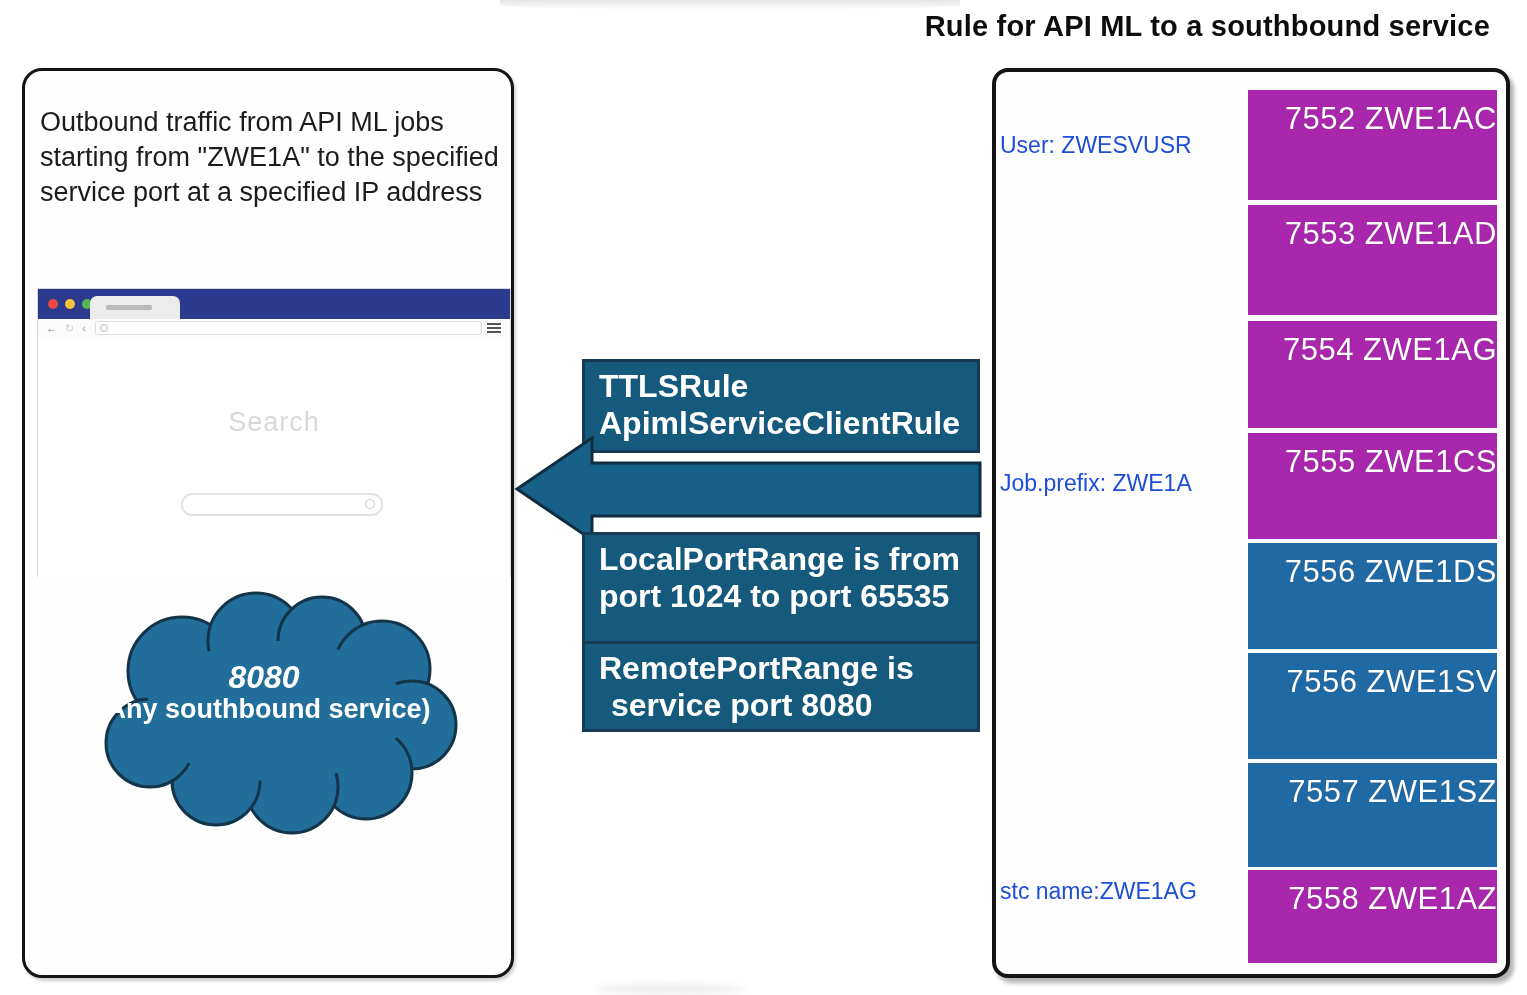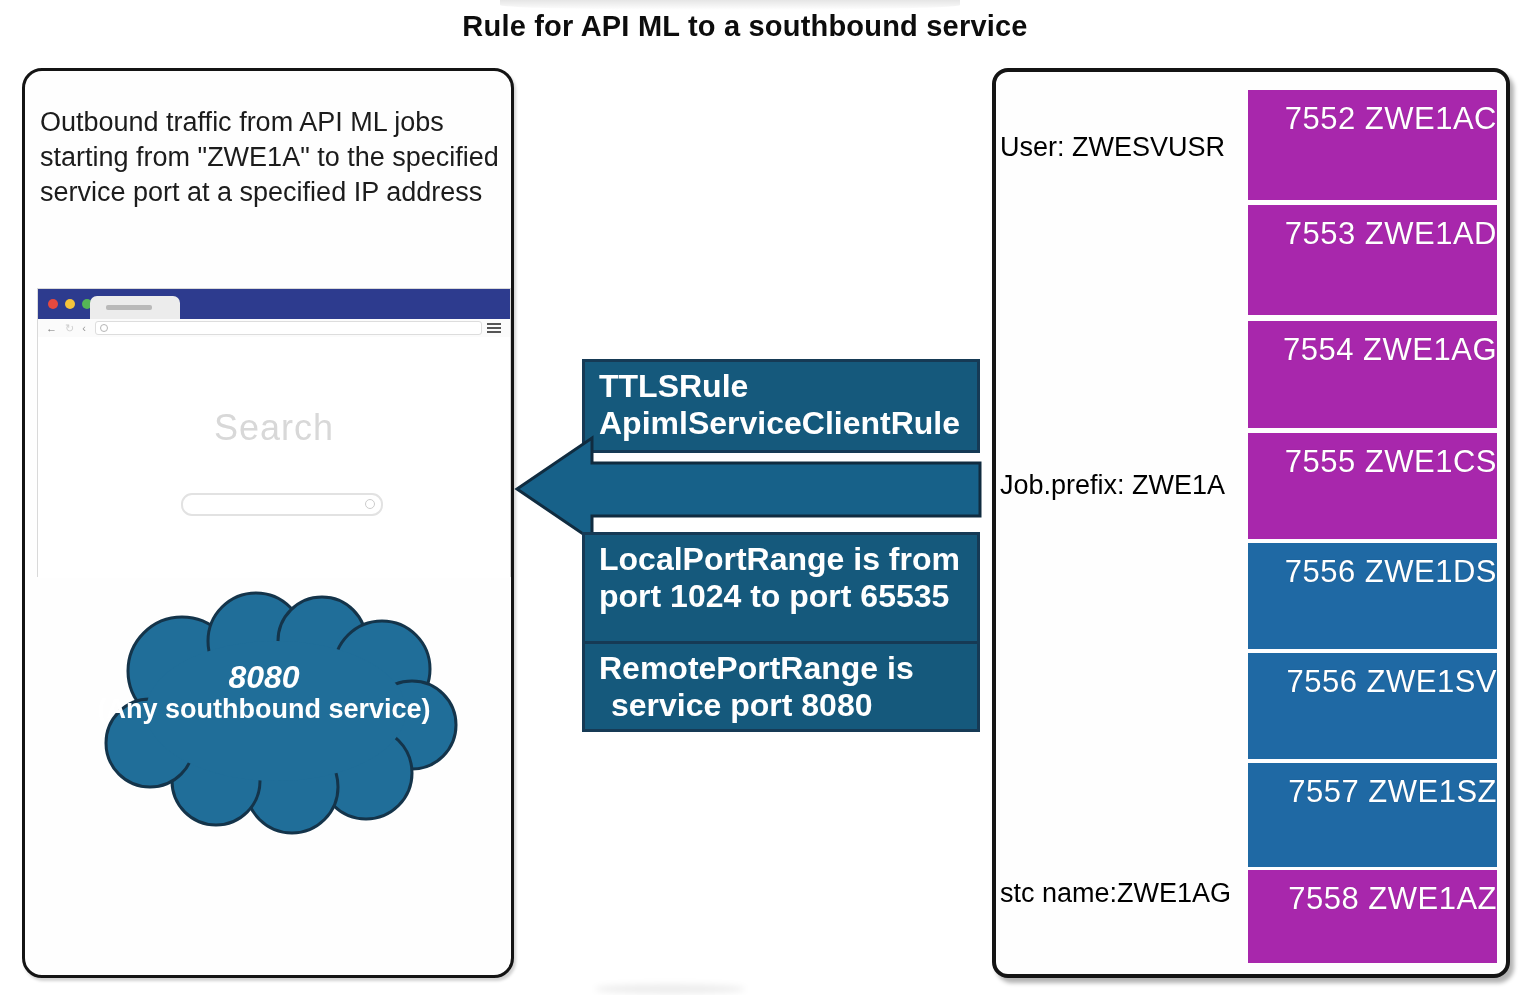--- a/index.html
+++ b/index.html
@@ -6,21 +6,21 @@
   #stage{
     position:relative;width:1527px;height:995px;overflow:hidden;
     font-family:"Liberation Sans",sans-serif;background:#ffffff;color:#1a1a1a;
   }
   
   .top-smudge{position:absolute;left:500px;top:0;width:460px;height:10px;
     background:linear-gradient(to bottom,rgba(0,0,0,0.10),rgba(0,0,0,0));border-radius:0 0 50% 50%;}
   .bottom-smudge{position:absolute;left:595px;top:984px;width:150px;height:10px;
     background:rgba(0,0,0,0.07);filter:blur(3px);border-radius:50%;}
 
-  .page-title{position:absolute;left:0;top:10px;width:1490px;text-align:center;
+  .page-title{position:absolute;left:0;top:10px;width:1490px;text-align:right;
     font-size:29px;font-weight:bold;color:#0d0d0d;letter-spacing:0.2px;}
 
   
   .left-panel{position:absolute;left:22px;top:68px;width:492px;height:910px;
     border:3px solid #141414;border-radius:20px;background:#fefefe;box-sizing:border-box;
     box-shadow:2px 3px 3px rgba(0,0,0,0.18);}
   .left-desc{position:absolute;left:40px;top:105px;width:462px;
     font-size:27px;line-height:35px;color:#1c1c1c;}
 
   
@@ -37,21 +37,21 @@
     border-bottom:1px solid #e3e3e3;display:flex;align-items:center;}
   .nav-glyph{font-size:11px;line-height:18px;margin-left:8px;}
   .g-back{color:#777;} .g-reload{color:#cfcfcf;} .g-fwd{color:#9a9a9a;}
   .urlbar{position:relative;margin-left:9px;width:385px;height:12px;background:#ffffff;
     border:1px solid #ddd;border-radius:3px;}
   .urlbar .mag{position:absolute;left:4px;top:2px;width:6px;height:6px;border:1px solid #b5b5b5;border-radius:50%;}
   .hamburger{margin-left:auto;margin-right:9px;display:flex;flex-direction:column;gap:2px;}
   .hamburger span{display:block;width:14px;height:2px;background:#555;}
   .browser-body{position:absolute;left:0;top:48px;width:100%;height:241px;background:#ffffff;}
   .search-word{position:absolute;left:0;top:70px;width:100%;text-align:center;
-    font-size:36px;color:#d8d8d8;letter-spacing:1px;}
+    font-size:27px;color:#d8d8d8;letter-spacing:1px;}
   .search-pill{position:absolute;left:143px;top:156px;width:198px;height:19px;
     border:2px solid #e2e2e2;border-radius:11px;}
   .search-pill .mag2{position:absolute;right:6px;top:4px;width:8px;height:8px;border:1px solid #ccc;border-radius:50%;}
 
   
   .cloud-wrap{position:absolute;left:64px;top:583px;width:400px;height:260px;}
   .cloud-text{position:absolute;left:0;top:78px;width:100%;text-align:center;color:#ffffff;font-weight:bold;}
   .cloud-port{font-size:32px;line-height:32px;font-style:italic;}
   .cloud-caption{font-size:27px;line-height:32px;}
 
@@ -62,21 +62,21 @@
   .box-ttls{top:359px;height:94px;}
   .box-local{top:532px;height:114px;}
   .box-remote{top:641px;height:91px;}
   .box-remote .bold-line{font-weight:bold;margin-left:12px;}
   .arrow-svg{position:absolute;left:512px;top:432px;width:472px;height:114px;}
 
   
   .right-panel{position:absolute;left:992px;top:68px;width:518px;height:910px;
     border:4px solid #141414;border-radius:16px;background:#fefefe;box-sizing:border-box;
     box-shadow:4px 5px 4px rgba(0,0,0,0.30);}
-  .rp-label{position:absolute;font-size:27px;color:#000000;}
+  .rp-label{position:absolute;font-size:23px;color:#1d4ed8;}
   .lbl-user{left:1000px;top:132px;}
   .lbl-job{left:1000px;top:470px;}
   .lbl-stc{left:1000px;top:878px;}
 
   .port-box{position:absolute;left:1248px;width:249px;box-sizing:border-box;
     text-align:right;color:#ffffff;font-size:31px;letter-spacing:0.5px;
     padding-top:11px;text-shadow:0 0 1px rgba(0,0,0,0.25);}
   .port-box[data-color="purple"]{background:#A827AC;}
   .port-box[data-color="blue"]{background:#1F69A4;}
 </style>

